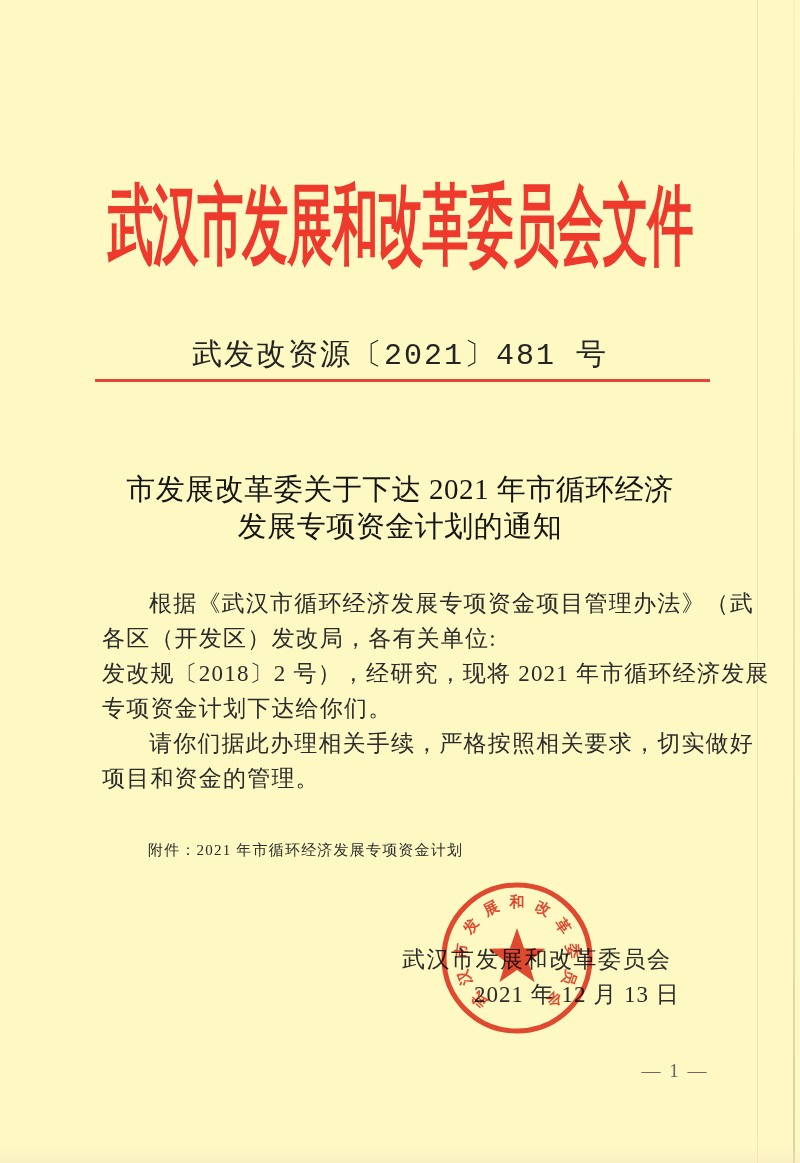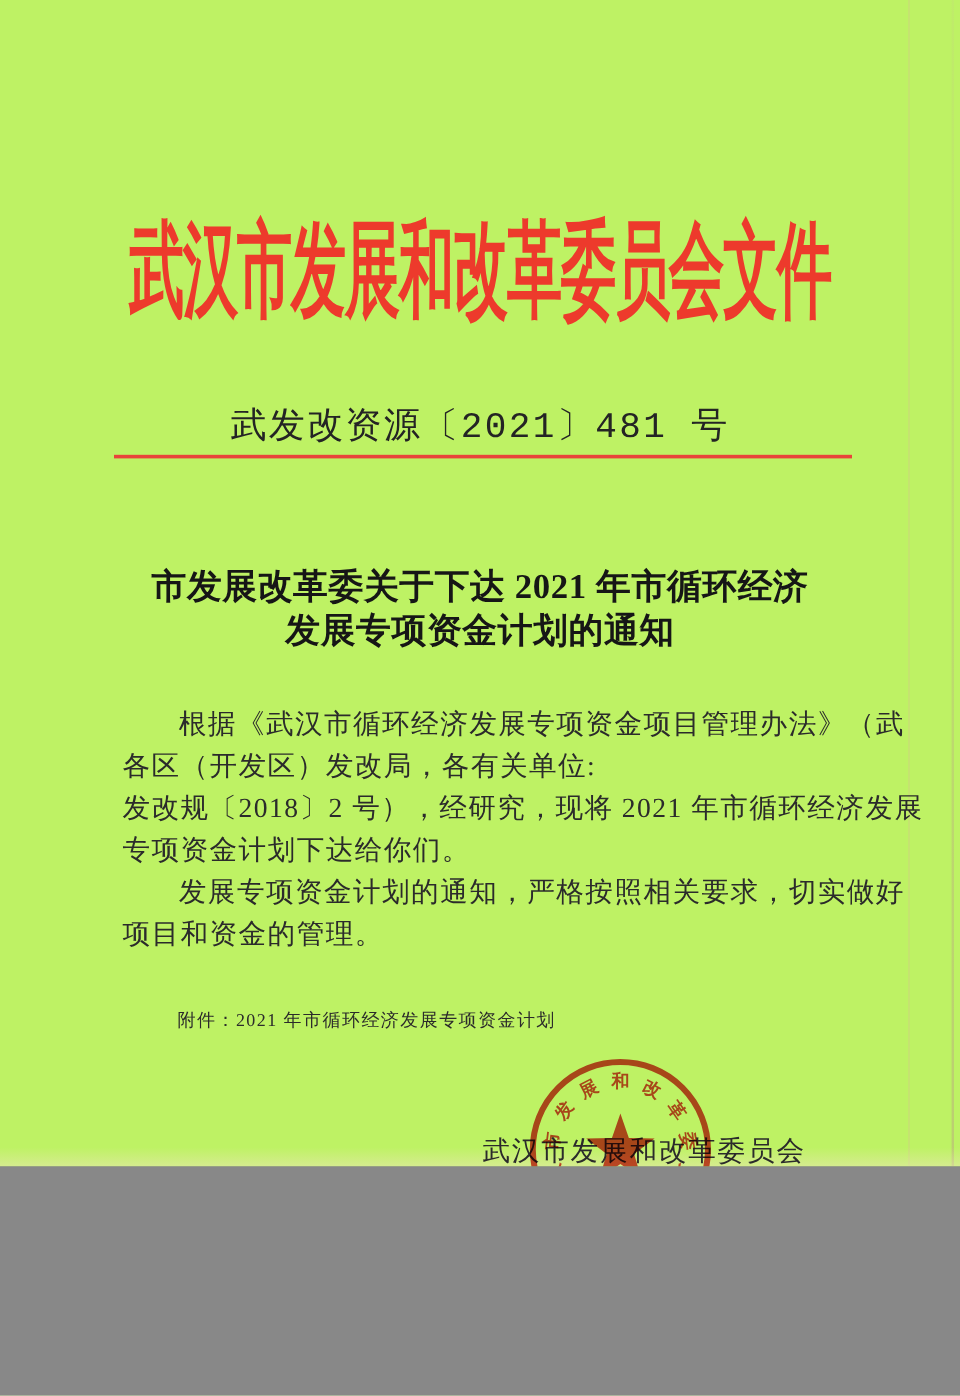--- a/index.html
+++ b/index.html
@@ -1,20 +1,20 @@
 <!DOCTYPE html>
 <html><head>
 <meta charset="utf-8">
 <style>
   html,body{margin:0;padding:0;background:#888;}
   .page{
     position:relative;
-    width:800px;height:972px;
+    width:800px;height:1163px;
     margin:0 auto;
-    background:#bef264;
+    background:#fef9c3;
     overflow:hidden;
     font-family:"Liberation Serif","DejaVu Serif",serif;
     color:#2e2e2e;
   }
   
   .scan-line-pink{position:absolute;left:757px;top:0;bottom:0;width:1px;
     background:rgba(235,160,165,0.30);}
   .scan-edge-right{position:absolute;right:5px;top:0;bottom:0;width:2px;
     background:linear-gradient(to bottom,rgba(200,180,160,0.10),rgba(185,160,130,0.45));}
   .scan-bottom{position:absolute;left:0;right:0;bottom:0;height:16px;
@@ -36,21 +36,21 @@
   .doc-number{
     position:absolute;top:334px;left:0;width:100%;
     text-align:center;font-size:30px;letter-spacing:2px;color:#242424;font-family:Liberation Mono, monospace;
   }
   .red-line{
     position:absolute;top:379px;left:95px;width:615px;height:3px;
     background:#e8453a;
   }
   .doc-title{
     position:absolute;top:471px;left:0;width:100%;
-    text-align:center;font-weight:bold;color:#161616;
+    text-align:center;font-weight:normal;color:#161616;
     font-size:29px;line-height:37px;letter-spacing:0.5px;
   }
   .body-text{
     position:absolute;top:586px;left:102px;width:620px;
     font-size:23px;line-height:35px;letter-spacing:1.2px;color:#2b2b2b;
   }
   .body-text .line{white-space:nowrap;}
   .body-text .indent{padding-left:47px;}
   .attachment{
     position:absolute;top:841px;left:148px;
@@ -99,21 +99,21 @@
   <div class="doc-title">
     <div>市发展改革委关于下达 2021 年市循环经济</div>
     <div>发展专项资金计划的通知</div>
   </div>
 
   <div class="body-text">
     <div class="line indent">根据《武汉市循环经济发展专项资金项目管理办法》（武</div>
     <div class="line">各区（开发区）发改局，各有关单位:</div>
     <div class="line">发改规〔2018〕2 号），经研究，现将 2021 年市循环经济发展</div>
     <div class="line">专项资金计划下达给你们。</div>
-    <div class="line indent">发展专项资金计划的通知，严格按照相关要求，切实做好</div>
+    <div class="line indent">请你们据此办理相关手续，严格按照相关要求，切实做好</div>
     <div class="line">项目和资金的管理。</div>
   </div>
 
   <div class="attachment">附件：2021 年市循环经济发展专项资金计划</div>
 
   <div class="sign-org">武汉市发展和改革委员会</div>
   <div class="sign-date">2021 年 12 月 13 日</div>
 
   <svg class="seal" viewBox="0 0 160 160">
     <circle class="seal-ring" cx="80" cy="80" r="73"></circle>

